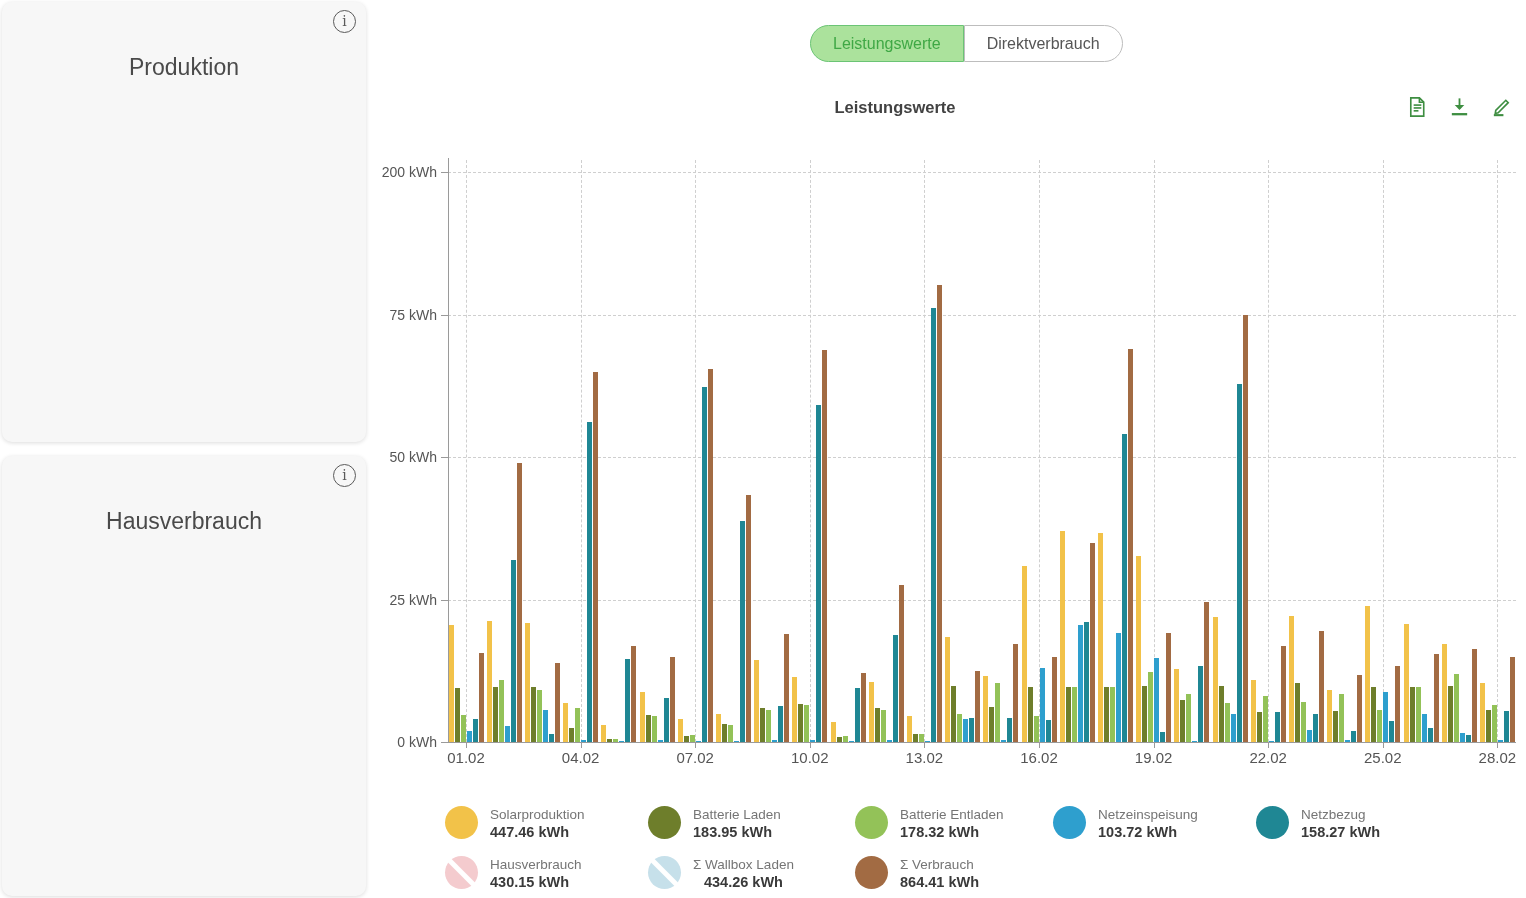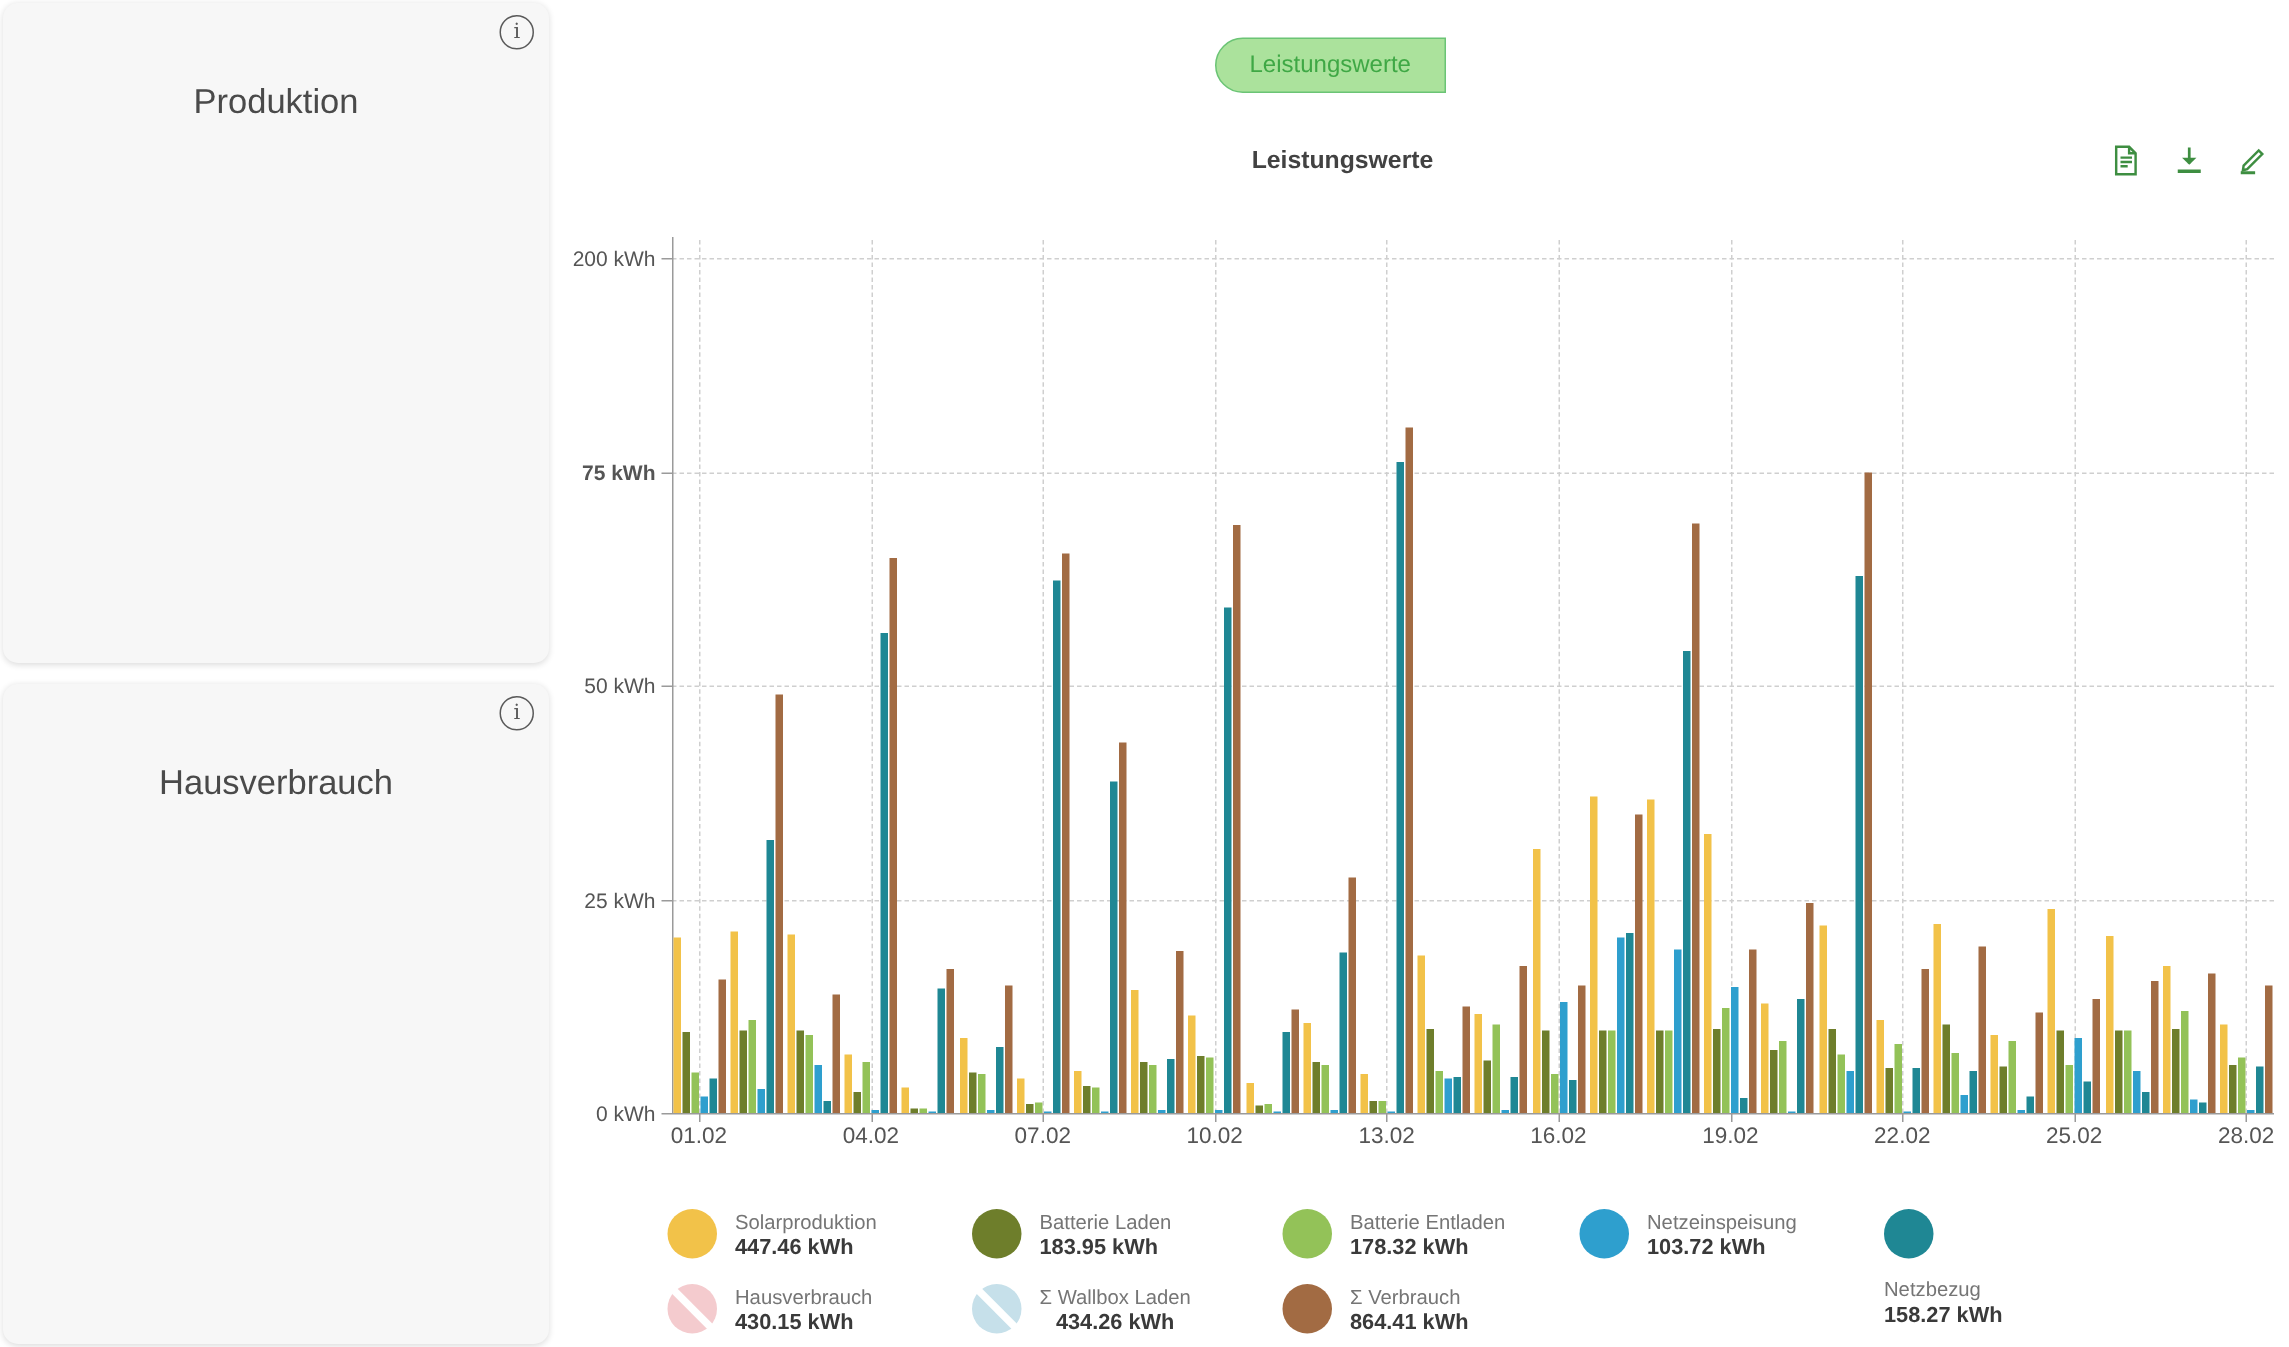--- a/index.html
+++ b/index.html
@@ -64,20 +64,21 @@
   </section>
 
   <section class="card" style="top:456px;">
     <span class="info-btn">i</span>
     <h2>Hausverbrauch</h2>
 
   </section>
 
   <div class="toggle">
     <button class="tg first active">Leistungswerte</button>
+    <button class="tg last">Direktverbrauch</button>
   </div>
 
   <div class="chart-title">Leistungswerte</div>
   <div class="toolbar">
     <span class="tb">
       <svg viewBox="0 0 24 24" width="23" height="24" fill="none" stroke="#3e8e41" stroke-width="1.7">
         <path d="M5 2.5h9l4.5 4.5v14.5H5z"></path>
           <path d="M14 2.5V7h4.5"></path>
         <line x1="8" y1="10" x2="16" y2="10"></line>
           <line x1="8" y1="13" x2="16" y2="13"></line>
@@ -103,21 +104,21 @@
       <div class="tick" style="left: 441px; top: 742px; width: 7px; height: 1px;"></div>
       <div class="ylab" style="left: 375px; top: 734px;">0 kWh</div>
       <div class="gl-h" style="left: 448px; top: 599.5px; width: 1068px;"></div>
       <div class="tick" style="left: 441px; top: 599.5px; width: 7px; height: 1px;"></div>
       <div class="ylab" style="left: 375px; top: 591.5px;">25 kWh</div>
       <div class="gl-h" style="left: 448px; top: 457px; width: 1068px;"></div>
       <div class="tick" style="left: 441px; top: 457px; width: 7px; height: 1px;"></div>
       <div class="ylab" style="left: 375px; top: 449px;">50 kWh</div>
       <div class="gl-h" style="left: 448px; top: 314.5px; width: 1068px;"></div>
       <div class="tick" style="left: 441px; top: 314.5px; width: 7px; height: 1px;"></div>
-      <div class="ylab" style="left: 375px; top: 306.5px; font-weight: bold;">75 kWh</div>
+      <div class="ylab" style="left: 375px; top: 306.5px;">75 kWh</div>
       <div class="gl-h" style="left: 448px; top: 172px; width: 1068px;"></div>
       <div class="tick" style="left: 441px; top: 172px; width: 7px; height: 1px;"></div>
       <div class="ylab" style="left: 375px; top: 164px;">200 kWh</div>
       <div class="gl-v" style="left: 466px; top: 160px; height: 582px;"></div>
       <div class="tick" style="left: 466px; top: 742px; width: 1px; height: 6px;"></div>
       <div class="xlab" style="left: 434px; top: 749px;">01.02</div>
       <div class="gl-v" style="left: 580.6px; top: 160px; height: 582px;"></div>
       <div class="tick" style="left: 580.6px; top: 742px; width: 1px; height: 6px;"></div>
       <div class="xlab" style="left: 548.6px; top: 749px;">04.02</div>
       <div class="gl-v" style="left: 695.2px; top: 160px; height: 582px;"></div>
@@ -335,21 +336,21 @@
           <div class="lg-val">178.32 kWh</div>
         </span>
       </div>
       <div class="lg-item" style="left: 1053px; top: 806px;">
         <span class="lg-circ" style="background: rgb(46, 159, 206);"></span>
         <span>
           <div class="lg-name">Netzeinspeisung</div>
           <div class="lg-val">103.72 kWh</div>
         </span>
       </div>
-      <div class="lg-item" style="left: 1256px; top: 806px; flex-direction: column;">
+      <div class="lg-item" style="left: 1256px; top: 806px;">
         <span class="lg-circ" style="background: rgb(31, 135, 148);"></span>
         <span>
           <div class="lg-name">Netzbezug</div>
           <div class="lg-val">158.27 kWh</div>
         </span>
       </div>
       <div class="lg-item" style="left: 445px; top: 856px;">
         <span class="lg-circ" style="background: rgb(244, 203, 206);">
           <span class="lg-slash"></span>
         </span>

